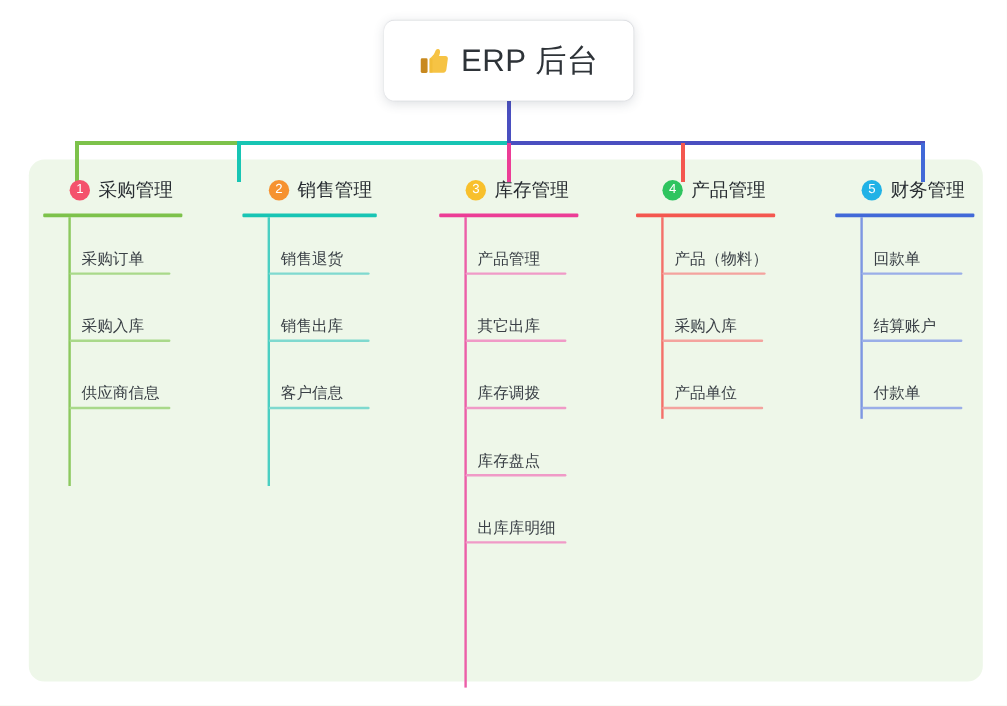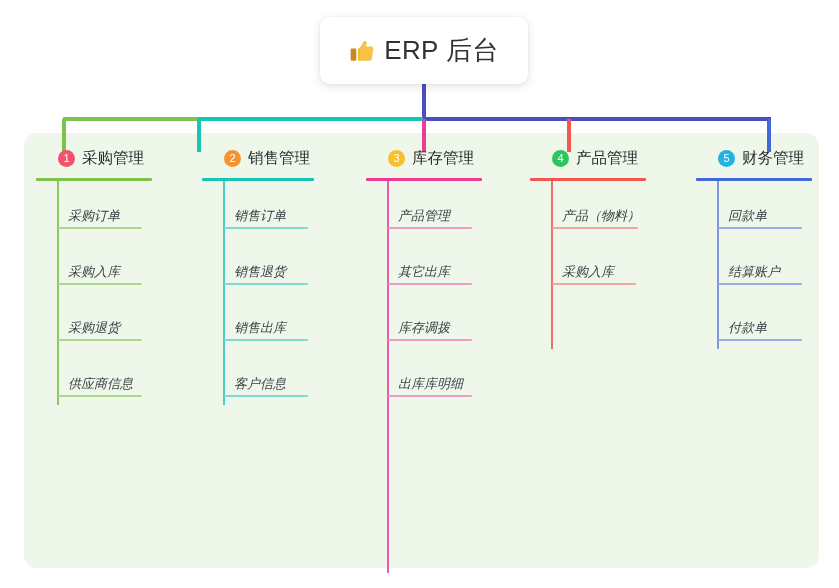--- a/index.html
+++ b/index.html
@@ -51,21 +51,20 @@
     flex:none;font-family:"Liberation Sans",sans-serif;
   }
   .col-title{font-size:15.5px;color:#272c31;white-space:nowrap;}
   .head-rule{height:3px;margin-top:9px;border-radius:1px;}
 
   
   .leaves{position:relative;margin-top:0;}
   .leaf{
     position:relative;
     height:56px;
-    font-style:italic;
   }
   .leaf-label{
     position:absolute;left:32px;bottom:12px;
     font-size:13px;color:#3a4046;white-space:nowrap;
   }
   .leaf-rule{
     position:absolute;left:22px;bottom:8px;
     height:1.6px;width:92px;border-radius:1px;
   }
   .spine{
@@ -114,42 +113,34 @@
         <div class="spine" style="background: rgb(140, 201, 95); height: 224px;"></div>
         <div class="leaf">
           <span class="leaf-label">采购订单</span>
           <div class="leaf-rule" style="background: rgb(169, 217, 138); width: 84px;"></div>
         </div>
         <div class="leaf">
           <span class="leaf-label">采购入库</span>
           <div class="leaf-rule" style="background: rgb(169, 217, 138); width: 84px;"></div>
         </div>
         <div class="leaf">
-          <span class="leaf-label">采购退货</span>
-          <div class="leaf-rule" style="background: rgb(169, 217, 138); width: 84px;"></div>
-        </div>
-        <div class="leaf">
           <span class="leaf-label">供应商信息</span>
           <div class="leaf-rule" style="background: rgb(169, 217, 138); width: 84px;"></div>
         </div>
       </div>
     </div>
     <div class="col" style="left: 198px;">
       <div class="col-head">
         <span class="badge" style="background: rgb(246, 146, 48);">2</span>
         <span class="col-title">销售管理</span>
       </div>
       <div class="head-rule" style="background: rgb(24, 197, 180); width: 112px;"></div>
       <div class="leaves">
         <div class="spine" style="background: rgb(75, 207, 194); height: 224px;"></div>
         <div class="leaf">
-          <span class="leaf-label">销售订单</span>
-          <div class="leaf-rule" style="background: rgb(127, 217, 207); width: 84px;"></div>
-        </div>
-        <div class="leaf">
           <span class="leaf-label">销售退货</span>
           <div class="leaf-rule" style="background: rgb(127, 217, 207); width: 84px;"></div>
         </div>
         <div class="leaf">
           <span class="leaf-label">销售出库</span>
           <div class="leaf-rule" style="background: rgb(127, 217, 207); width: 84px;"></div>
         </div>
         <div class="leaf">
           <span class="leaf-label">客户信息</span>
           <div class="leaf-rule" style="background: rgb(127, 217, 207); width: 84px;"></div>
@@ -170,20 +161,24 @@
         </div>
         <div class="leaf">
           <span class="leaf-label">其它出库</span>
           <div class="leaf-rule" style="background: rgb(240, 154, 199); width: 84px;"></div>
         </div>
         <div class="leaf">
           <span class="leaf-label">库存调拨</span>
           <div class="leaf-rule" style="background: rgb(240, 154, 199); width: 84px;"></div>
         </div>
         <div class="leaf">
+          <span class="leaf-label">库存盘点</span>
+          <div class="leaf-rule" style="background: rgb(240, 154, 199); width: 84px;"></div>
+        </div>
+        <div class="leaf">
           <span class="leaf-label">出库库明细</span>
           <div class="leaf-rule" style="background: rgb(240, 154, 199); width: 84px;"></div>
         </div>
       </div>
     </div>
     <div class="col" style="left: 526px;">
       <div class="col-head">
         <span class="badge" style="background: rgb(46, 196, 95);">4</span>
         <span class="col-title">产品管理</span>
       </div>
@@ -191,20 +186,24 @@
       <div class="leaves">
         <div class="spine" style="background: rgb(244, 112, 106); height: 168px;"></div>
         <div class="leaf">
           <span class="leaf-label">产品（物料）</span>
           <div class="leaf-rule" style="background: rgb(244, 163, 158); width: 86px;"></div>
         </div>
         <div class="leaf">
           <span class="leaf-label">采购入库</span>
           <div class="leaf-rule" style="background: rgb(244, 163, 158); width: 84px;"></div>
         </div>
+        <div class="leaf">
+          <span class="leaf-label">产品单位</span>
+          <div class="leaf-rule" style="background: rgb(244, 163, 158); width: 84px;"></div>
+        </div>
       </div>
     </div>
     <div class="col" style="left: 692px;">
       <div class="col-head">
         <span class="badge" style="background: rgb(33, 178, 230);">5</span>
         <span class="col-title">财务管理</span>
       </div>
       <div class="head-rule" style="background: rgb(65, 105, 216); width: 116px;"></div>
       <div class="leaves">
         <div class="spine" style="background: rgb(126, 151, 226); height: 168px;"></div>

